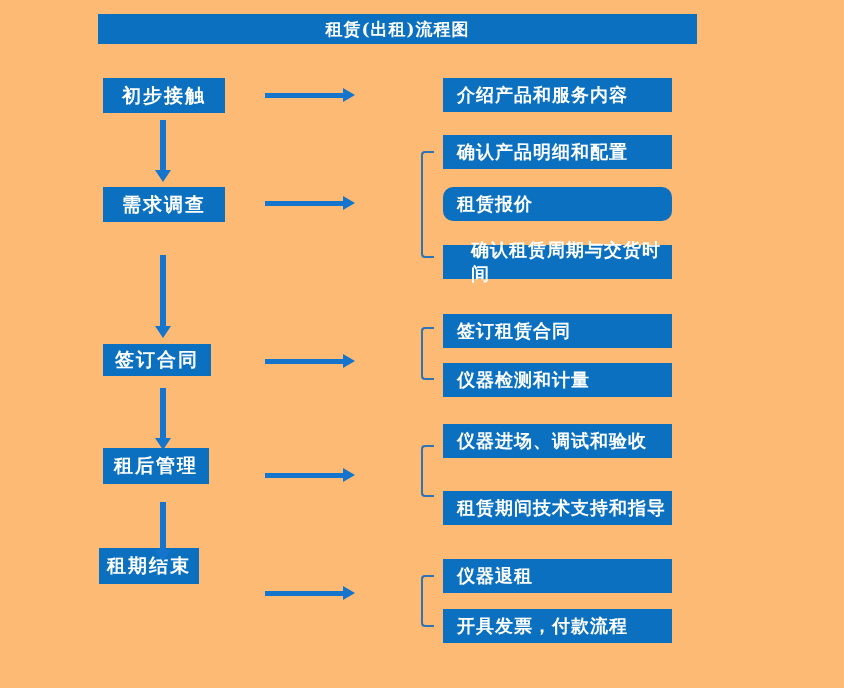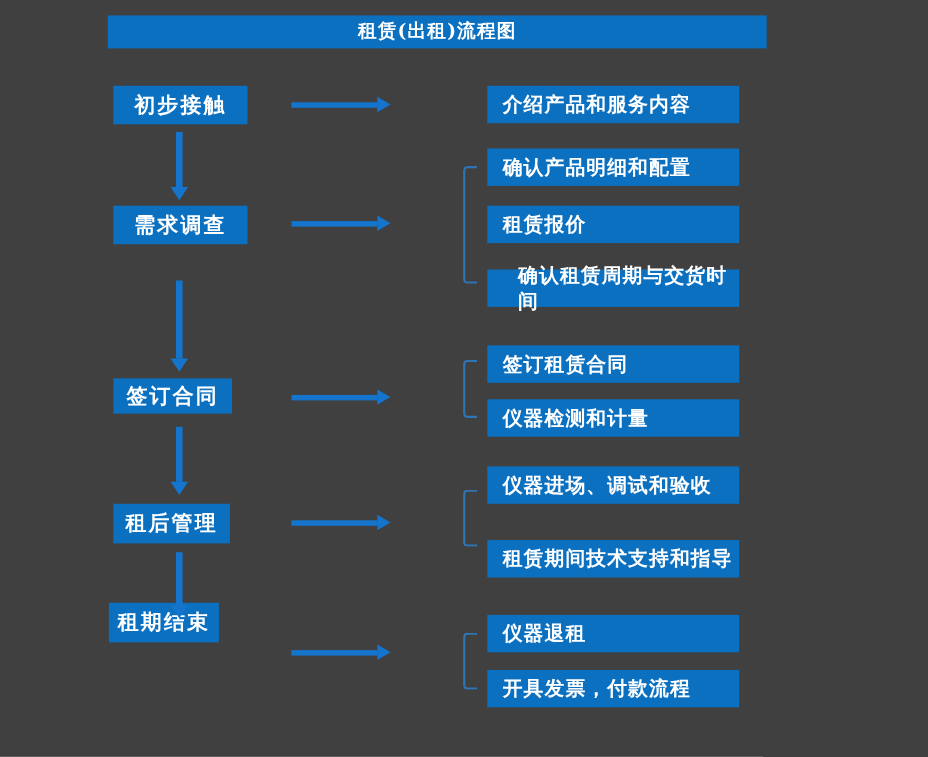--- a/index.html
+++ b/index.html
@@ -7,21 +7,21 @@
     --arrow-blue: #1574cc;
     --bracket-blue: #2e75b6;
     --text-white: #ffffff;
   }
   * { box-sizing: border-box; }
   body { margin: 0; background: #ffffff; }
   .canvas {
     position: relative;
     width: 844px;
     height: 688px;
-    background: #404040;
+    background: #fdba74;
     font-family: "DejaVu Serif", "Liberation Serif", serif;
     overflow: hidden;
   }
   .titlebar {
     position: absolute;
     left: 98px; top: 14px; width: 599px; height: 30px;
     background: var(--box-blue);
     color: var(--text-white);
     font-weight: bold;
     font-size: 17px;
@@ -99,42 +99,42 @@
 </head>
 <body>
 
 <div class="canvas">
 
   <div class="titlebar">租赁(出租)流程图</div>
 
   <div class="step-box" style="left:103px; top:78px;  width:122px; height:35px;">初步接触</div>
   <div class="step-box" style="left:103px; top:187px; width:122px; height:35px;">需求调查</div>
   <div class="step-box" style="left:103px; top:344px; width:108px; height:32px;">签订合同</div>
-  <div class="step-box" style="left:103px; top:458px; width:106px; height:36px;">租后管理</div>
+  <div class="step-box" style="left:103px; top:448px; width:106px; height:36px;">租后管理</div>
   <div class="step-box" style="left:99px;  top:548px; width:100px; height:36px;">租期结束</div>
 
   <div class="v-arrow" style="top:120px; height:50px;"></div>
   <div class="v-arrow" style="top:255px; height:71px;"></div>
   <div class="v-arrow" style="top:388px; height:50px;"></div>
   <div class="v-arrow" style="top:502px; height:48px;"></div>
 
   <div class="h-arrow" style="left:265px; top:93px;"></div>
   <div class="h-arrow" style="left:265px; top:201px;"></div>
   <div class="h-arrow" style="left:265px; top:359px;"></div>
   <div class="h-arrow" style="left:265px; top:473px;"></div>
   <div class="h-arrow" style="left:265px; top:591px;"></div>
 
   <div class="bracket" style="top:151px; height:107px;"></div>
   <div class="bracket" style="top:327px; height:53px;"></div>
   <div class="bracket" style="top:445px; height:52px;"></div>
   <div class="bracket" style="top:575px; height:52px;"></div>
 
   <div class="detail-box" style="top:78px;">介绍产品和服务内容</div>
   <div class="detail-box" style="top:135px;">确认产品明细和配置</div>
-  <div class="detail-box" style="top:187px;">租赁报价</div>
+  <div class="detail-box" style="top:187px;border-radius:10px;">租赁报价</div>
   <div class="detail-box" style="top:245px;padding-left:28px;">确认租赁周期与交货时间</div>
   <div class="detail-box" style="top:314px;">签订租赁合同</div>
   <div class="detail-box" style="top:363px;">仪器检测和计量</div>
   <div class="detail-box" style="top:424px;">仪器进场、调试和验收</div>
   <div class="detail-box" style="top:491px;">租赁期间技术支持和指导</div>
   <div class="detail-box" style="top:559px;">仪器退租</div>
   <div class="detail-box" style="top:609px;">开具发票，付款流程</div>
 
 </div>
 

